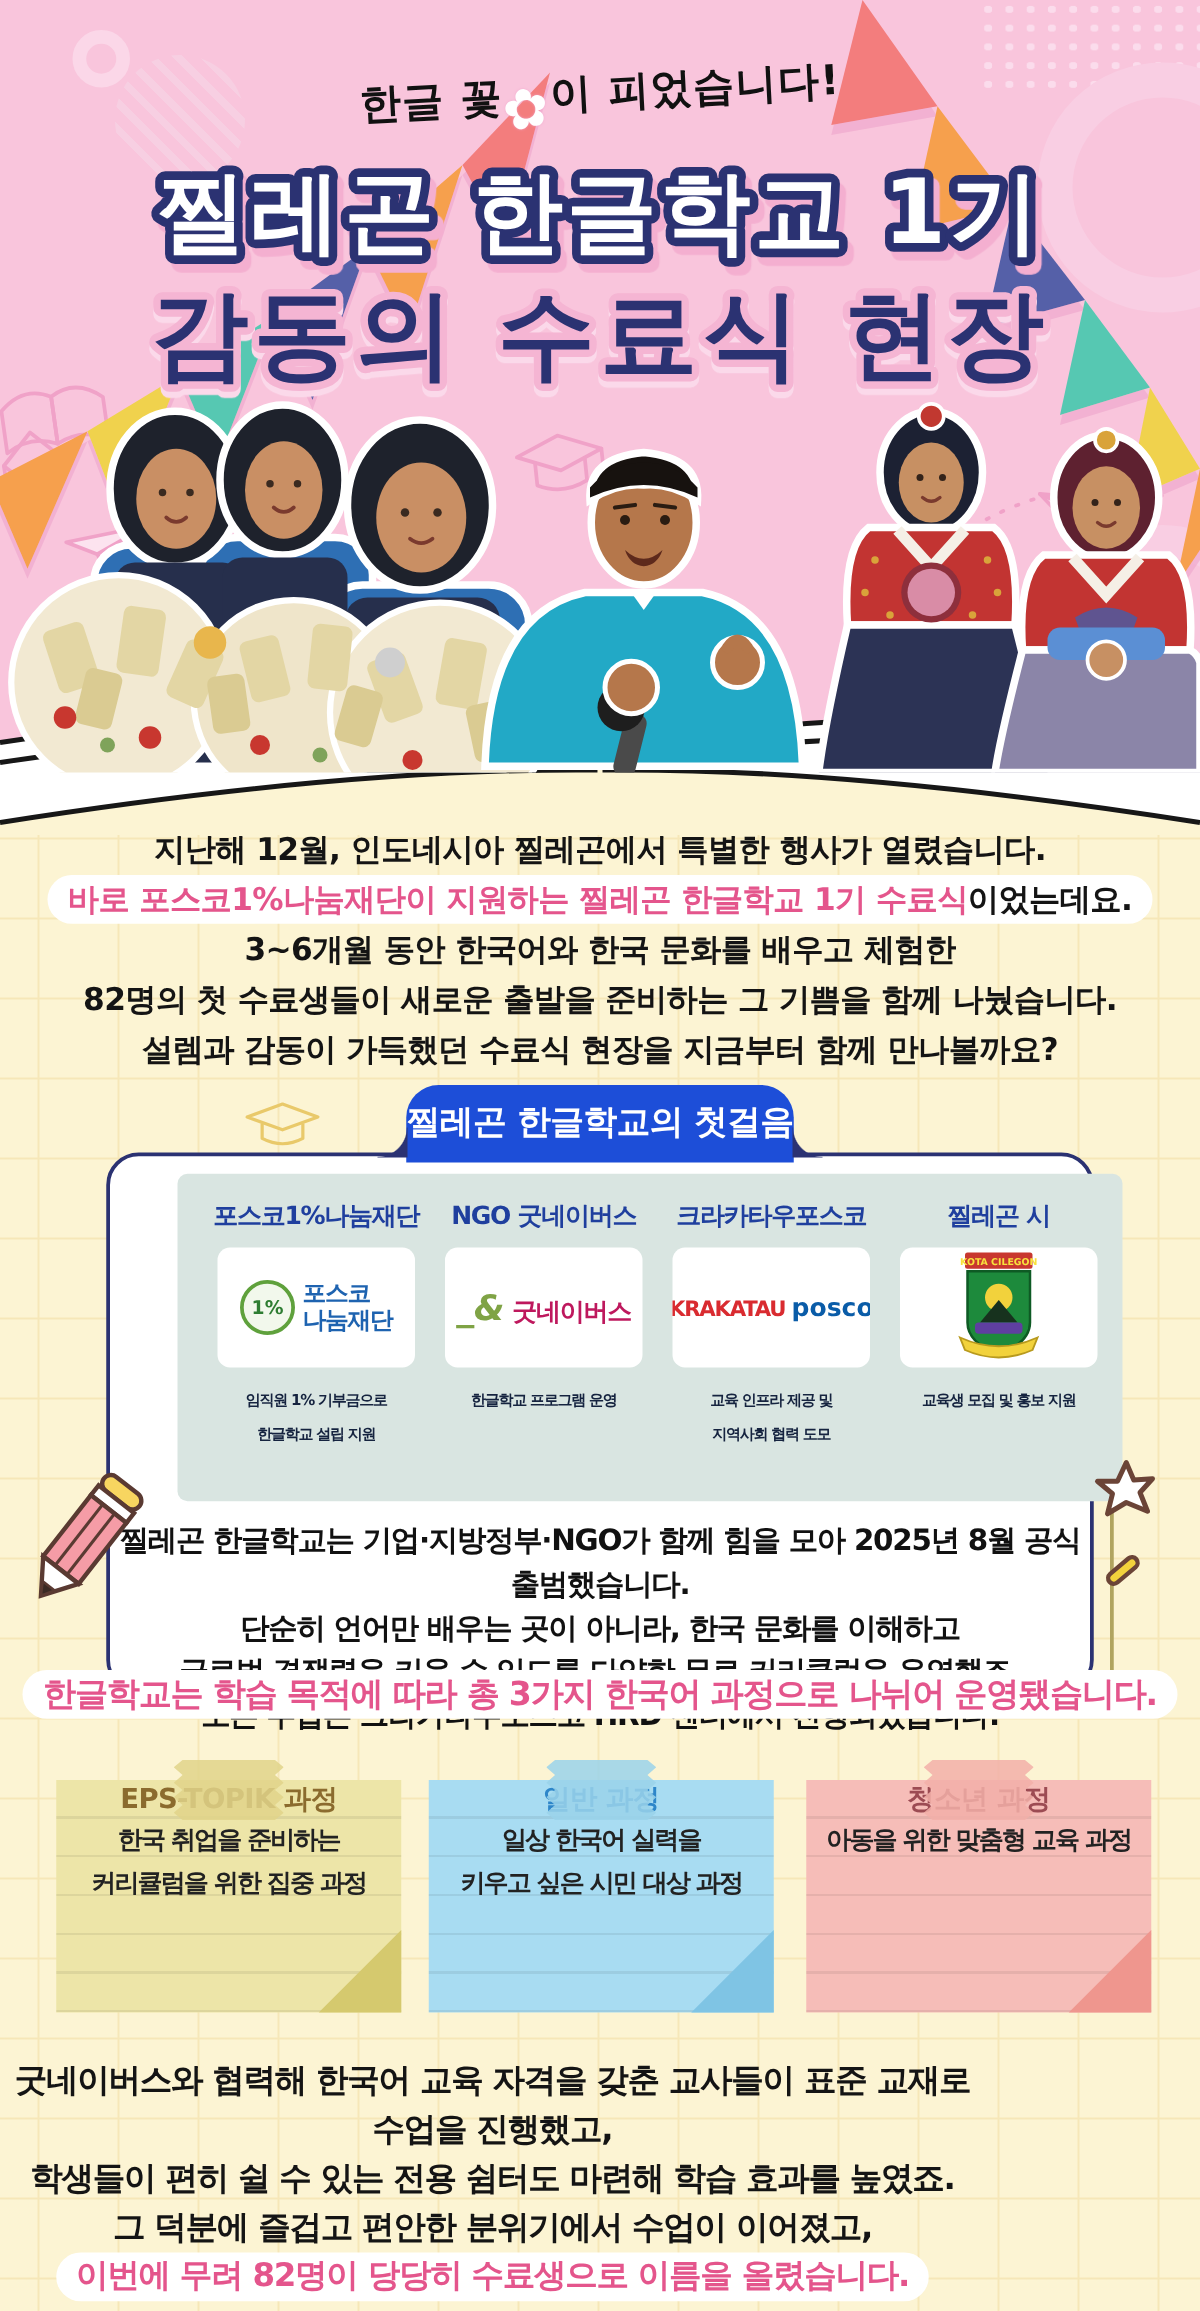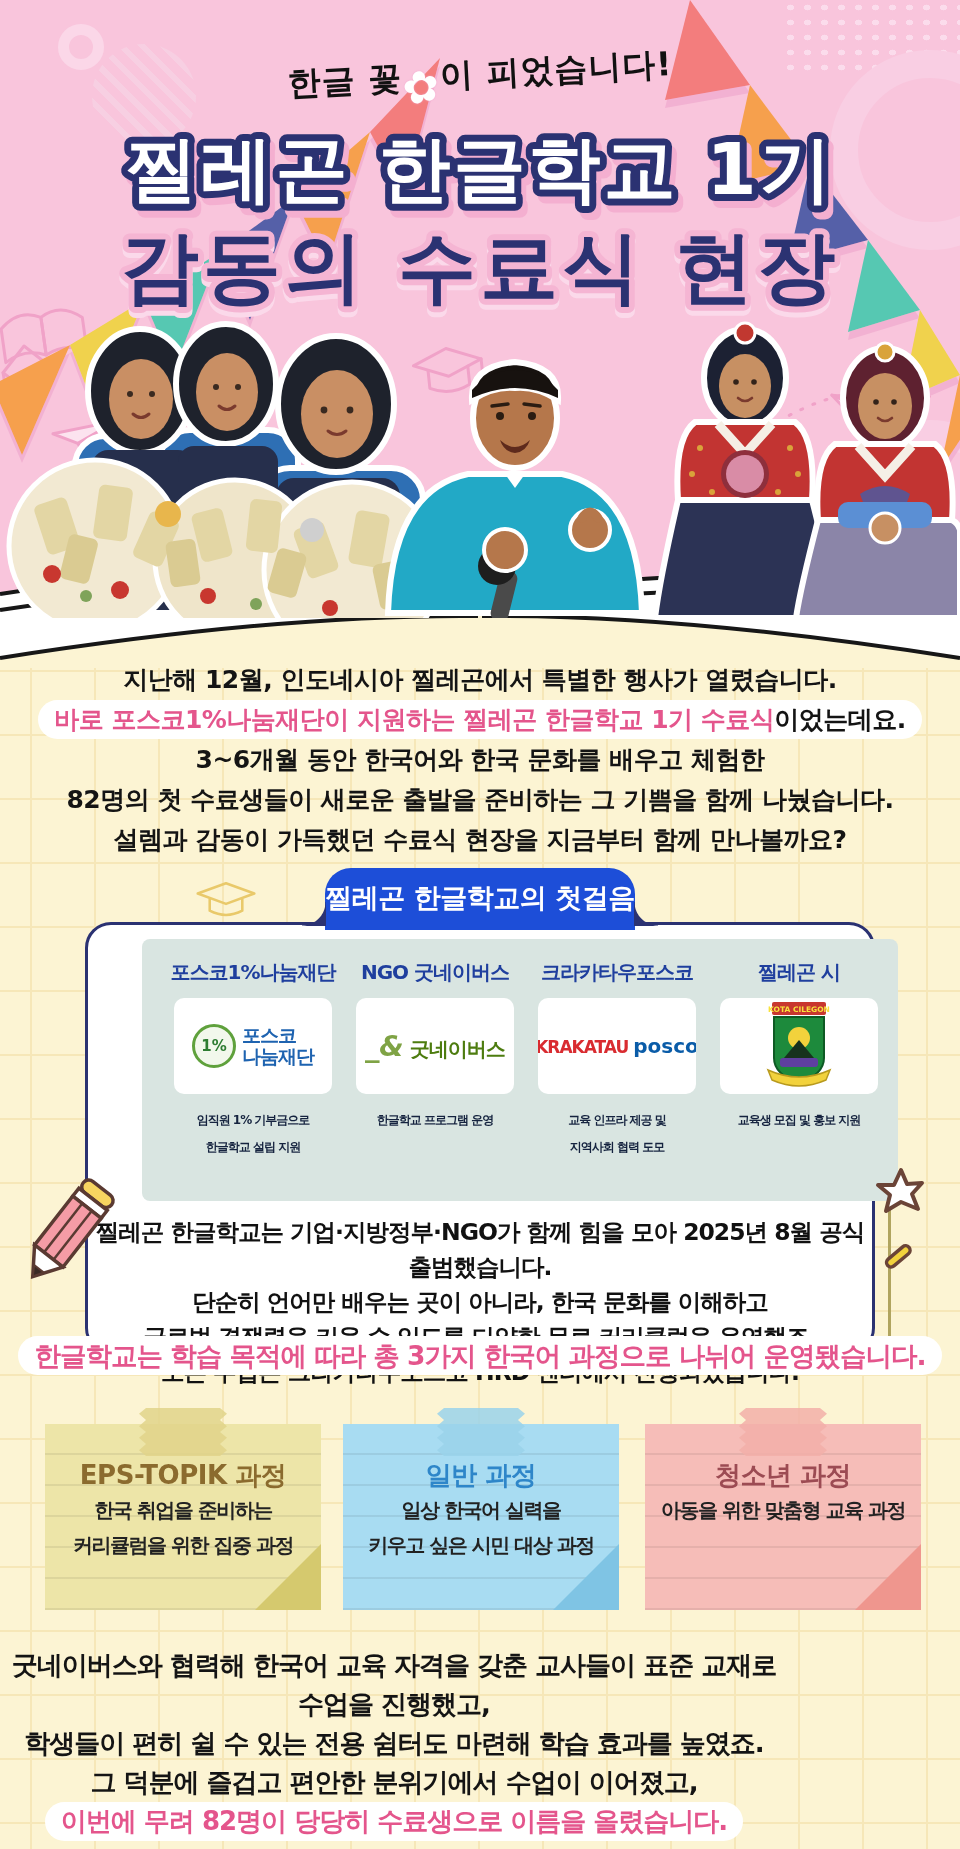--- a/index.html
+++ b/index.html
@@ -66,21 +66,21 @@
   .pcol .pname { font-size:20px; color:#1F3F9E; letter-spacing:-1px; white-space:nowrap; }
   .logo-box { margin:12px auto 0; width:158px; height:96px; background:#fff; border-radius:10px;
     display:flex; align-items:center; justify-content:center; overflow:hidden; }
   .pcap { margin-top:13px; font-size:12px; line-height:27px; color:#15233F; letter-spacing:-1px; }
   .logo-posco1 { display:flex; align-items:center; gap:6px; }
   .logo-posco1 .mark { width:44px; height:44px; border-radius:50%; border:3px solid #5FA13C;
     color:#2E7D32; font-size:15px; line-height:39px; text-align:center; background:#F2F8EC; }
   .logo-posco1 .txt { text-align:left; color:#1E63B0; font-size:19px; line-height:21px; letter-spacing:-1px; }
   .logo-gn { display:flex; align-items:baseline; gap:6px; }
   .logo-gn .mark { color:#7FA345; font-size:28px; font-style:italic; }
-  .logo-gn .txt { color:#4d7c0f; font-size:20px; letter-spacing:-1px; }
+  .logo-gn .txt { color:#be185d; font-size:20px; letter-spacing:-1px; }
   .logo-kp { display:flex; align-items:baseline; gap:5px; }
   .logo-kp .p1 { color:#D92B30; font-size:17px; letter-spacing:-1px; }
   .logo-kp .p2 { color:#0A5CA8; font-size:20px; letter-spacing:0; }
   .card-par { position:absolute; left:0; top:290px; width:100%; text-align:center;
     font-size:23.5px; line-height:35px; color:#111; letter-spacing:-1px; }
 
   .deco-pencil { position:absolute; left:4px; top:1172px; width:124px; height:124px; z-index:9; }
   .deco-star { position:absolute; left:874px; top:1166px; width:54px; height:54px; z-index:9; }
   .deco-dash { position:absolute; left:880px; top:1238px; width:36px; height:36px; z-index:9; }
   .cap-doodle2 { position:absolute; left:196px; top:880px; width:60px; height:46px; z-index:6; }
@@ -88,21 +88,21 @@
   .courses-heading { position:absolute; left:0; top:1336px; width:960px; text-align:center; z-index:8;
     font-size:26.5px; color:#E4558C; letter-spacing:-1px; }
 
   .note { position:absolute; top:1424px; width:276px; height:186px; z-index:7; text-align:center;
     background-image:repeating-linear-gradient(rgba(0,0,0,0) 0 29px, rgba(0,0,0,0.07) 29px 31px); }
   .note::after { content:""; position:absolute; right:0; bottom:0; width:0; height:0;
     border-left:66px solid transparent; border-bottom:66px solid var(--fold); }
   .note .tape { position:absolute; left:50%; top:-16px; width:88px; height:48px; margin-left:-44px;
     background:var(--tape); opacity:0.85;
     clip-path:polygon(8% 0,92% 0,100% 12%,92% 25%,100% 38%,92% 50%,100% 62%,92% 75%,100% 88%,92% 100%,8% 100%,0 88%,8% 75%,0 62%,8% 50%,0 38%,8% 25%,0 12%); }
-  .note .ntitle { margin-top:34px; font-size:26px; letter-spacing:-0.5px; color:var(--tc); }
+  .note .ntitle { font-size:22px; letter-spacing:-0.5px; color:var(--tc); }
   .note .nline { font-size:20px; line-height:35px; color:#222; letter-spacing:-1.5px; }
   .note .nline:first-of-type { margin-top:8px; }
   #note1 { left:45px;  background-color:#EDE5A8; --fold:#D5C96E; --tape:#E0D48A; --tc:#8B6B2E; }
   #note2 { left:343px; background-color:#A8DCF2; --fold:#7FC4E4; --tape:#9AD2EA; --tc:#2E86C9; }
   #note3 { left:645px; background-color:#F6BDB8; --fold:#EF968E; --tape:#F2AFA8; --tc:#9C4B53; }
 
   .outro { position:absolute; left:0; top:1646px; width:788px; z-index:6; text-align:center;
     font-size:26px; line-height:39px; color:#141414; letter-spacing:-1px; }
 </style>
 </head>

